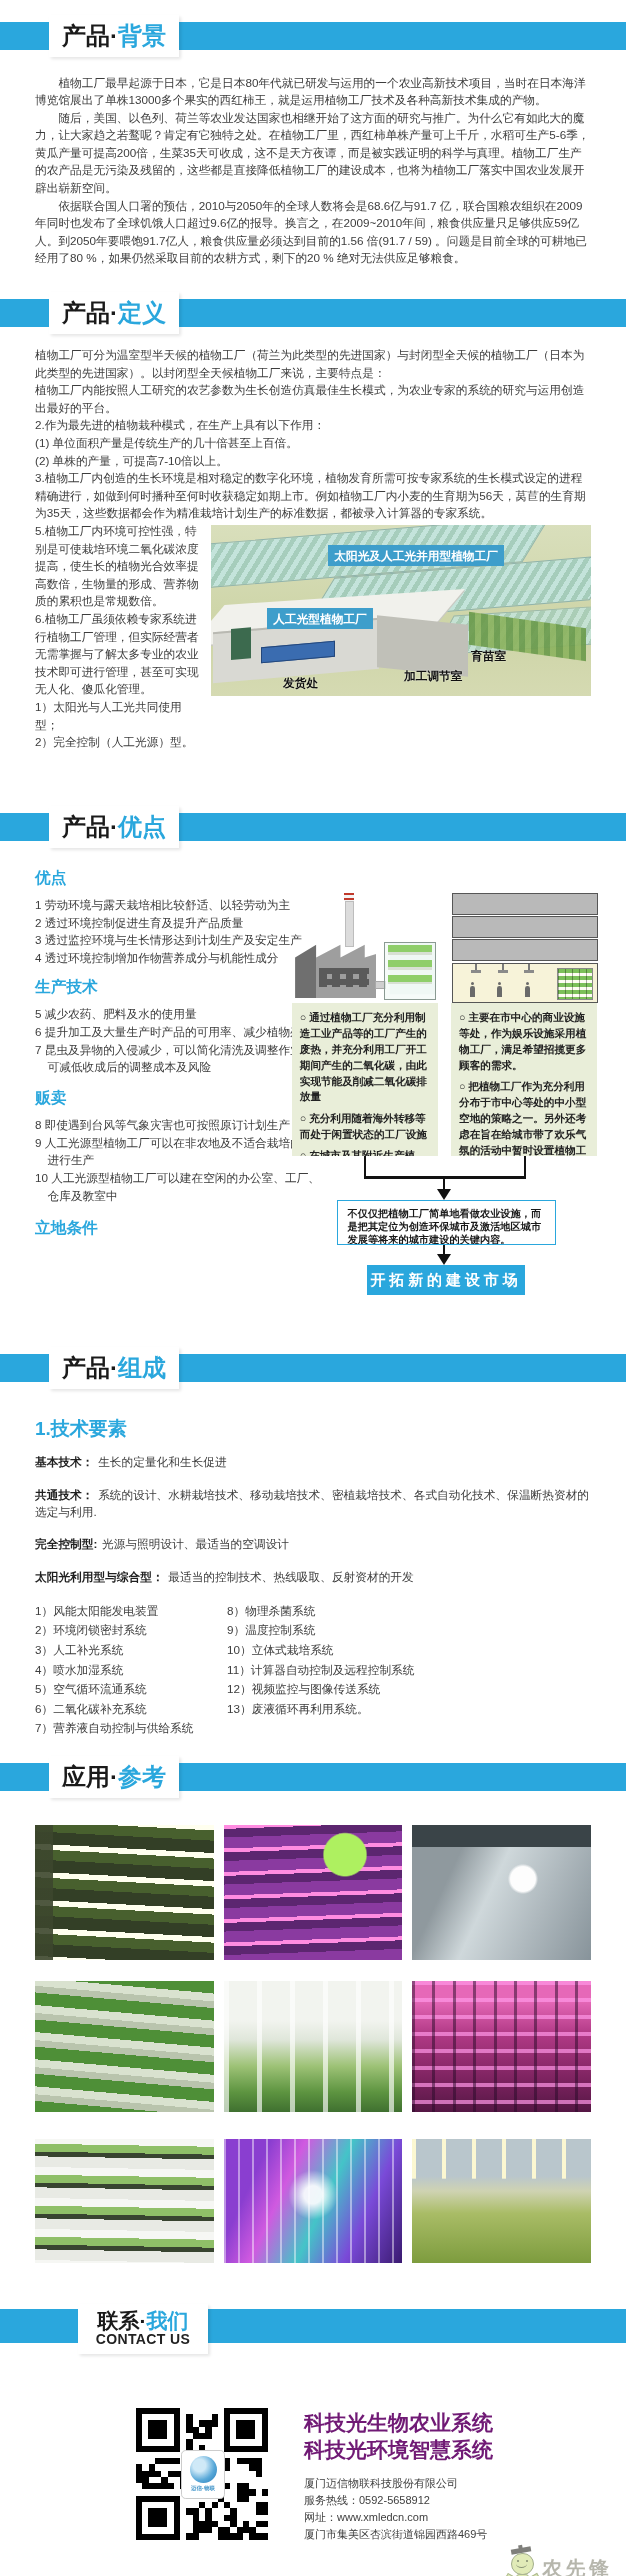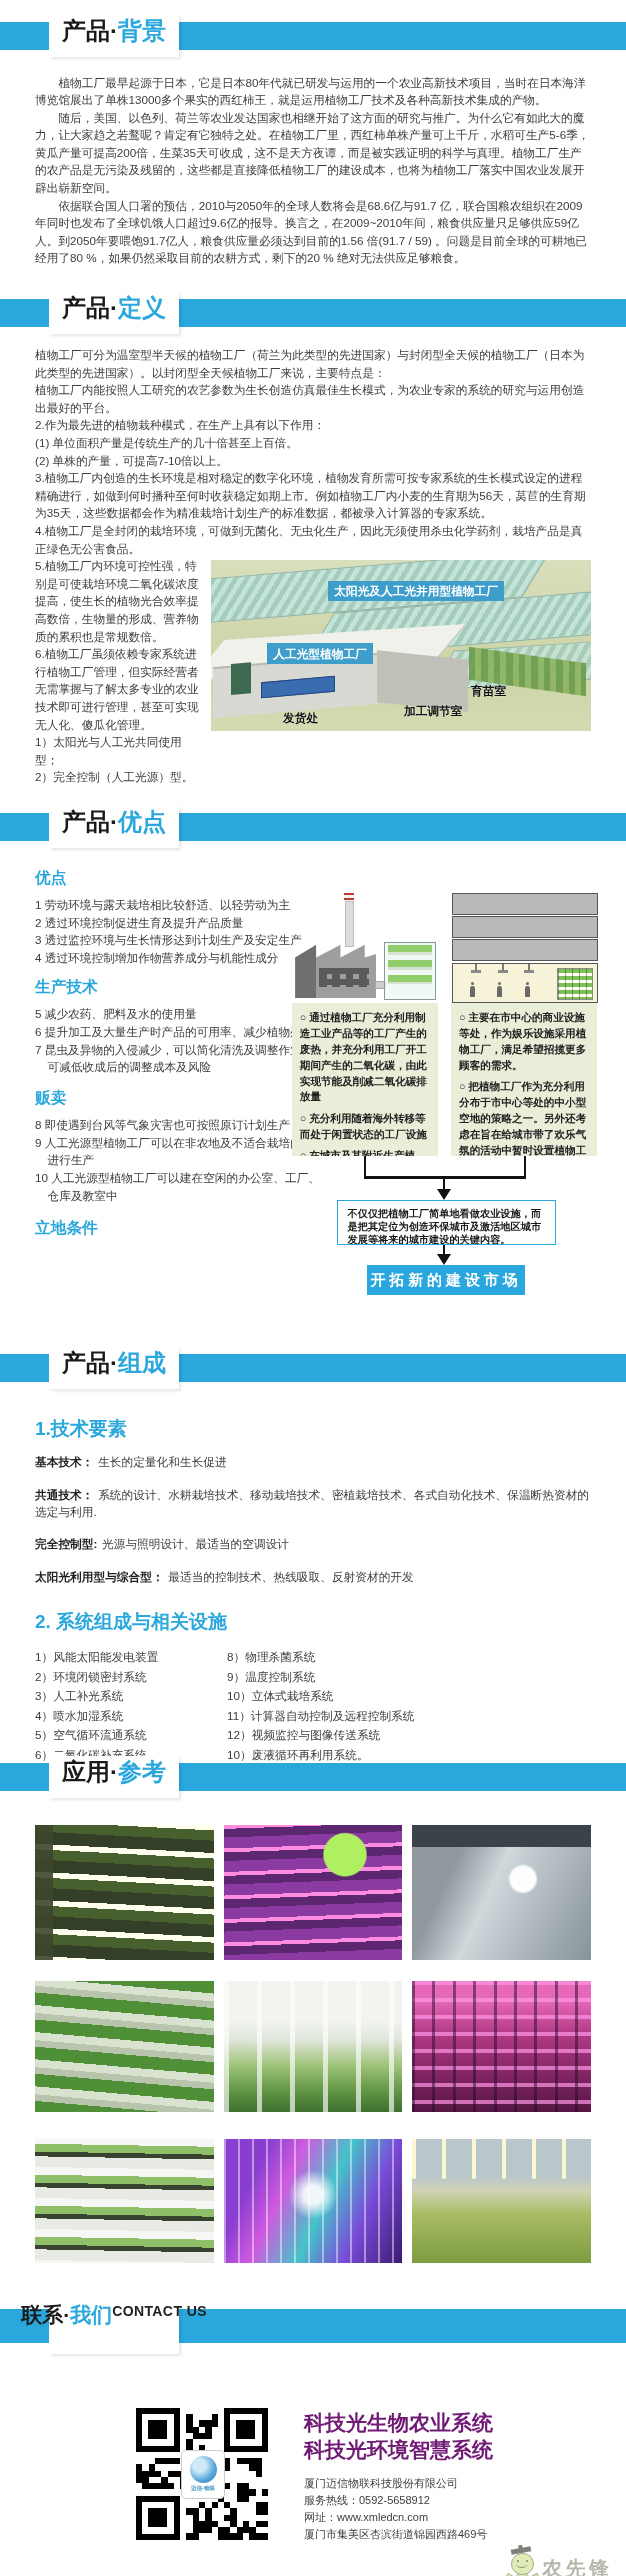--- a/index.html
+++ b/index.html
@@ -3,26 +3,26 @@
 <meta charset="utf-8">
 <style>
   html,body{margin:0;padding:0;background:#fff;}
   body{width:626px;height:2576px;overflow:hidden;position:relative;
        font-family:"Liberation Sans","DejaVu Sans",sans-serif;color:#3d3d3d;}
   .page{width:626px;height:2576px;position:relative;background:#fff;}
   :root{}
   
   .banner{position:relative;height:28px;background:#2aa7dd;}
   .banner-label{position:absolute;left:49px;top:-7px;width:130px;height:42px;background:#fff;
-    display:flex;align-items:flex-start;justify-content:center;font-size:24px;font-weight:bold;
+    display:flex;align-items:center;justify-content:center;font-size:24px;font-weight:bold;
     box-shadow:2.3px 2.3px 3.1px rgba(0,0,0,.10);white-space:nowrap;}
   .banner-label .bk{color:#1a1a1a;}
   .banner-label .bl{color:#2aa7dd;}
   .banner.tall{height:34px;}
-  .banner.tall .banner-label{height:50px;top:-5.5px;flex-direction:row;line-height:1.05;font-size:21px;}
+  .banner.tall .banner-label{height:50px;top:-5.5px;flex-direction:column;line-height:1.05;font-size:21px;margin-left:29px;}
   .banner.tall .sub{font-size:14px;font-weight:bold;color:#222;letter-spacing:0.4px;}
   
   .text-block{margin:23.5px 35px 0;font-size:11.7px;line-height:17.6px;}
   .text-block p{margin:0;text-indent:2em;}
   
   .def-section{margin-top:19px;padding:0 35px;height:467px;overflow:hidden;font-size:11.7px;line-height:17.6px;}
   .def-section p{margin:0;}
   .def-img-wrap{float:right;width:380px;height:171px;margin:3.1px 0 4.7px 11px;position:relative;overflow:hidden;
     background:linear-gradient(180deg,#d9dfbc 0%,#cdd4a6 60%,#d5dab2 100%);}
   .gh{position:absolute;border:0.8px solid #8fb3ac;
@@ -187,21 +187,20 @@
         <span class="bl">定义</span>
     </div>
   </div>
   <div class="def-section">
     <p>植物工厂可分为温室型半天候的植物工厂（荷兰为此类型的先进国家）与封闭型全天候的植物工厂（日本为此类型的先进国家）。以封闭型全天候植物工厂来说，主要特点是：</p>
     <p>植物工厂内能按照人工研究的农艺参数为生长创造仿真最佳生长模式，为农业专家的系统的研究与运用创造出最好的平台。</p>
     <p>2.作为最先进的植物栽种模式，在生产上具有以下作用：</p>
     <p>(1) 单位面积产量是传统生产的几十倍甚至上百倍。</p>
     <p>(2) 单株的产量，可提高7-10倍以上。</p>
     <p>3.植物工厂内创造的生长环境是相对稳定的数字化环境，植物发育所需可按专家系统的生长模式设定的进程精确进行，如做到何时播种至何时收获稳定如期上市。例如植物工厂内小麦的生育期为56天，莴苣的生育期为35天，这些数据都会作为精准栽培计划生产的标准数据，都被录入计算器的专家系统。</p>
-    <p>4.植物工厂是全封闭的栽培环境，可做到无菌化、无虫化生产，因此无须使用杀虫化学药剂，栽培产品是真正绿色无公害食品。</p>
     <div class="def-img-wrap">
       <div class="gh gh1"></div>
       <div class="gh gh2"></div>
       <div class="gh gh3"></div>
       <div class="bld-roof"></div>
       <div class="bld-front"></div>
       <div class="bld-side"></div>
       <div class="bld-door"></div>
       <div class="bld-dock"></div>
       <div class="veg"></div>
@@ -304,38 +303,37 @@
       <span class="bk">产品·</span>
         <span class="bl">组成</span>
     </div>
   </div>
   <div class="comp-section">
     <p class="comp-h">1.技术要素</p>
     <p class="comp-row"><b>基本技术：</b><span>生长的定量化和生长促进</span></p>
     <p class="comp-row"><b>共通技术：</b><span>系统的设计、水耕栽培技术、移动栽培技术、密植栽培技术、各式自动化技术、保温断热资材的选定与利用.</span></p>
     <p class="comp-row"><b>完全控制型:</b><span>光源与照明设计、最适当的空调设计</span></p>
     <p class="comp-row"><b>太阳光利用型与综合型：</b><span>最适当的控制技术、热线吸取、反射资材的开发</span></p>
-    <p class="comp-h comp-h2">2. 系统组成与相关设施</p>
     <div class="comp-cols">
       <div class="comp-col-l">
         <p>1）风能太阳能发电装置</p>
         <p>2）环境闭锁密封系统</p>
         <p>3）人工补光系统</p>
         <p>4）喷水加湿系统</p>
         <p>5）空气循环流通系统</p>
         <p>6）二氧化碳补充系统</p>
         <p>7）营养液自动控制与供给系统</p>
       </div>
       <div class="comp-col-r">
         <p>8）物理杀菌系统</p>
         <p>9）温度控制系统</p>
         <p>10）立体式栽培系统</p>
         <p>11）计算器自动控制及远程控制系统</p>
         <p>12）视频监控与图像传送系统</p>
-        <p>10）废液循环再利用系统。</p>
+        <p>13）废液循环再利用系统。</p>
       </div>
     </div>
   </div>
 
   <div class="banner">
     <div class="banner-label">
       <span class="bk">应用·</span>
         <span class="bl">参考</span>
     </div>
   </div>

